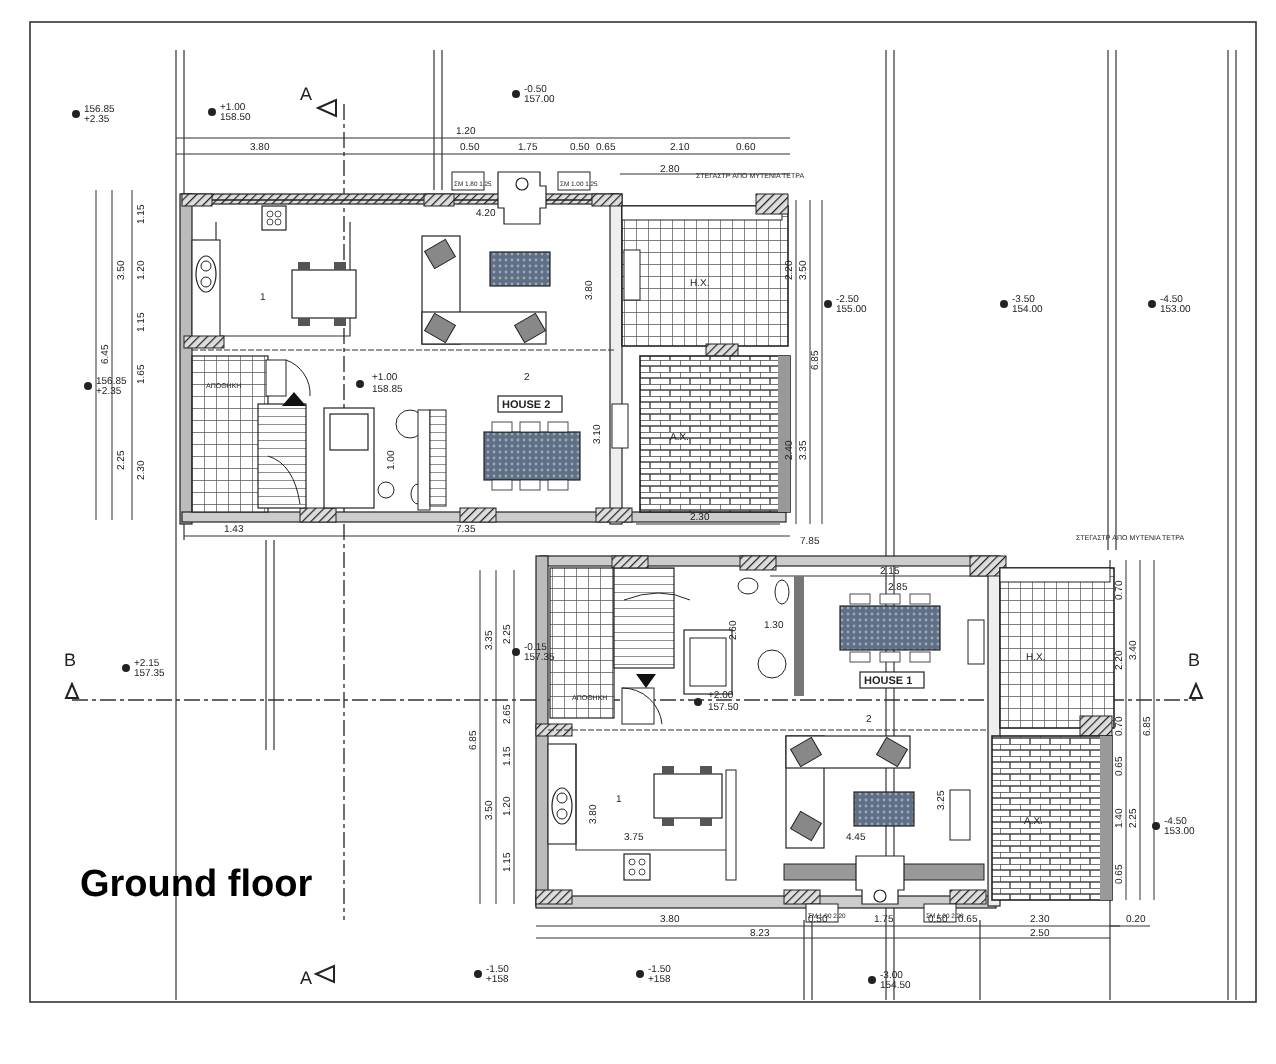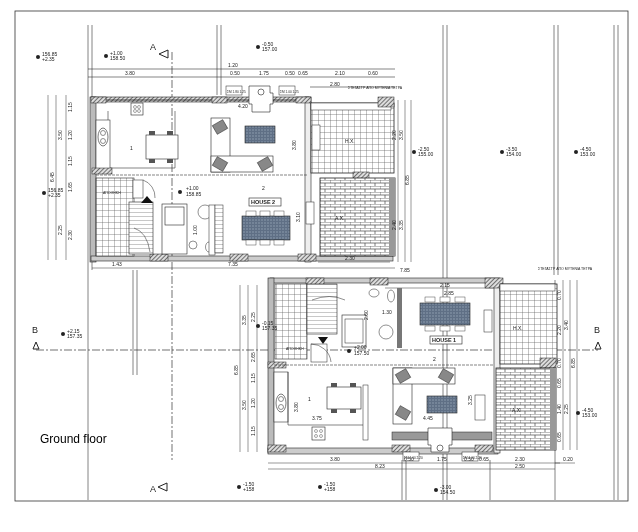--- a/index.html
+++ b/index.html
@@ -2,21 +2,21 @@
 <html><head>
 <meta charset="utf-8">
 <style>
   html,body{margin:0;padding:0;background:#fff;}
   body{width:638px;height:532px;overflow:hidden;position:relative;font-family:"Liberation Sans",sans-serif;}
   #plan{position:absolute;left:0;top:0;width:638px;height:532px;}
   .t{font-family:"Liberation Sans",sans-serif;fill:#222;}
   .dim{font-size:5px;}
   .lvl{font-size:5px;}
   .big{font-size:9px;}
-  .label{position:absolute;font-family:"Liberation Sans",sans-serif;font-weight:normal;font-size:12px;color:#000;}
+  .label{position:absolute;font-family:"Liberation Sans",sans-serif;font-weight:bold;font-size:19px;color:#000;}
   .housebox{font-size:5.5px;font-weight:bold;}
 </style>
 </head>
 <body>
 
 <svg id="plan" viewBox="0 0 638 532" xmlns="http://www.w3.org/2000/svg">
   <defs>
     <pattern id="grid" width="6" height="6" patternUnits="userSpaceOnUse">
       <rect width="6" height="6" fill="#fff"></rect>
       <path d="M6 0 L0 0 0 6" fill="none" stroke="#555" stroke-width="0.7"></path>

